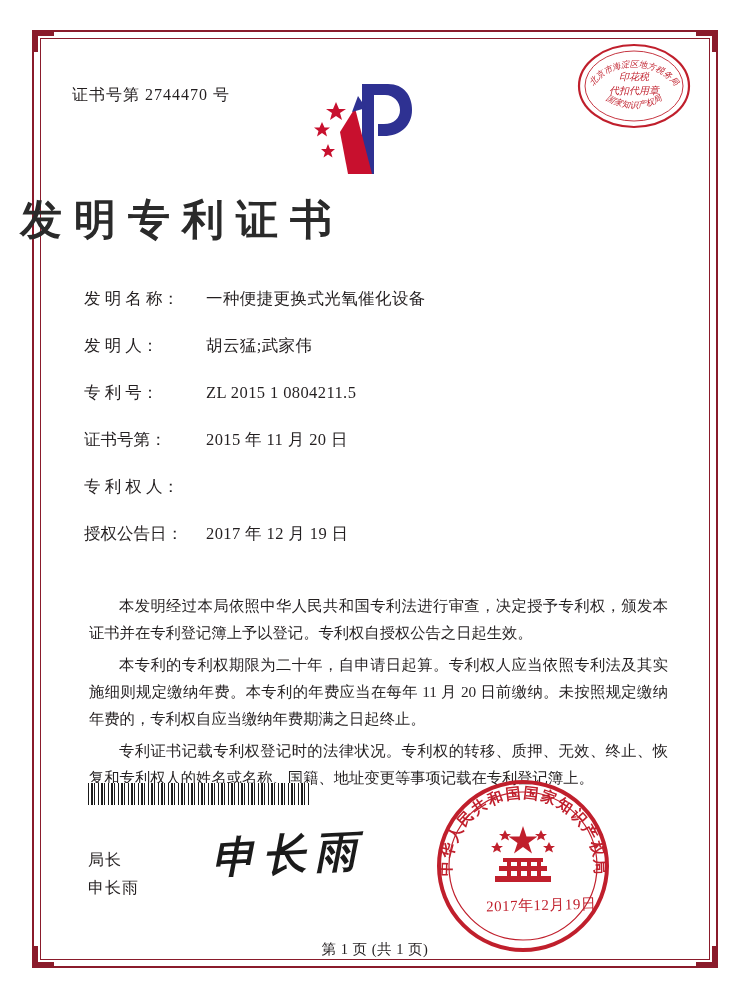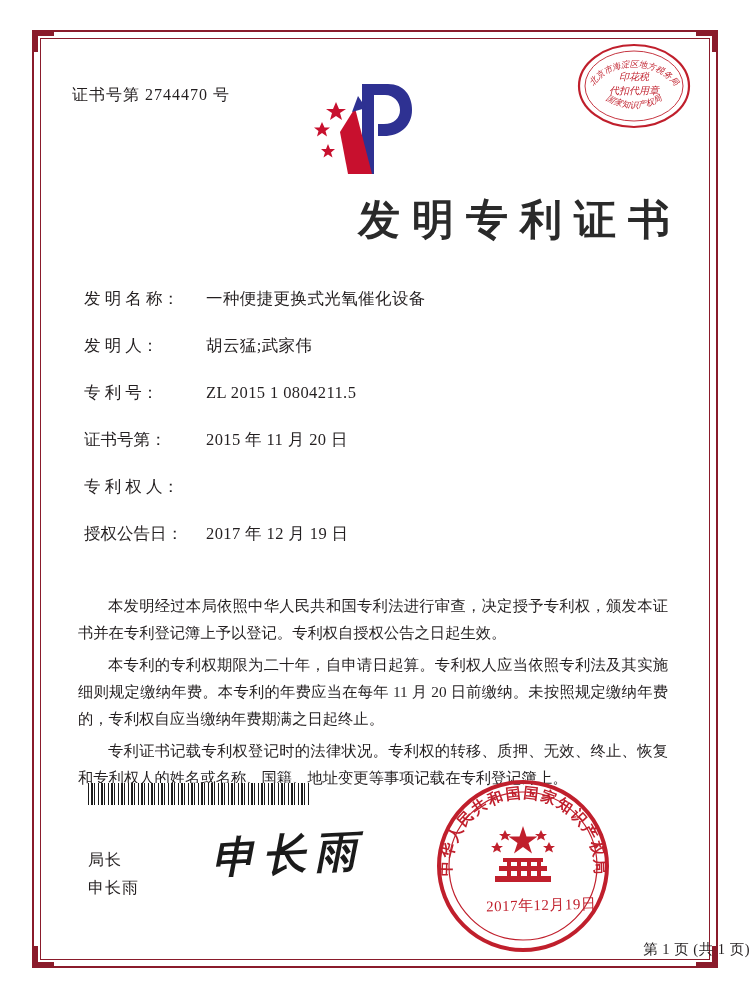--- a/index.html
+++ b/index.html
@@ -77,24 +77,24 @@
     left: 575px;
     top: 42px;
     width: 118px;
     height: 88px;
     font-style: italic;
   }
 
   
   .doc-title {
     position: absolute;
-    left: 0;
+    left: 8px;
     top: 192px;
     width: 682px;
-    text-align: right;
+    text-align: left;
     font-family: "DejaVu Serif", "Liberation Serif", serif;
     font-weight: bold;
     font-size: 42px;
     letter-spacing: 12px;
     color: #2a2a2a;
     text-indent: 12px;
   }
 
   
   .fields {
@@ -127,21 +127,21 @@
     position: absolute;
     left: 78px;
     top: 592px;
     width: 590px;
     font-size: 15.3px;
     line-height: 27px;
     color: #231f20;
     text-align: justify;
   }
   .body-text p {
-    margin: 0 0 5px 0;
+    margin: 0 0 5px 11px;
     text-indent: 30px;
   }
 
   
   .barcode {
     position: absolute;
     left: 88px;
     top: 783px;
     width: 222px;
     height: 22px;
@@ -195,21 +195,21 @@
     letter-spacing: 0.5px;
     transform: rotate(-1.5deg);
   }
 
   
   .footer {
     position: absolute;
     left: 0;
     top: 940px;
     width: 750px;
-    text-align: right;
+    text-align: center;
     font-size: 14.5px;
     color: #231f20;
     letter-spacing: 0.5px;
   }
 </style>
 </head>
 <body>
 
 <div class="page">
 

